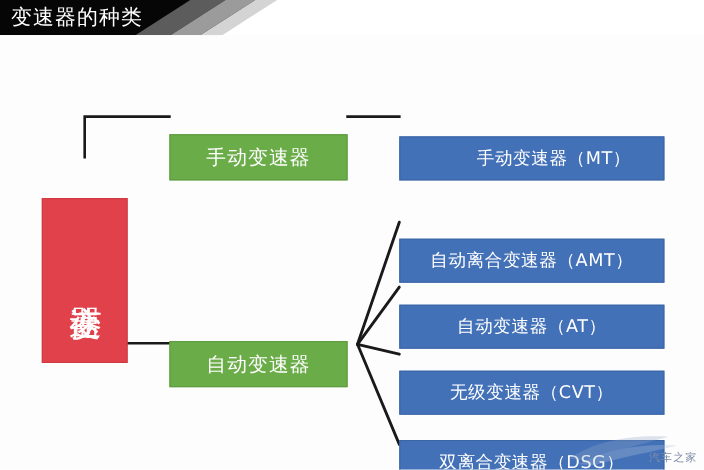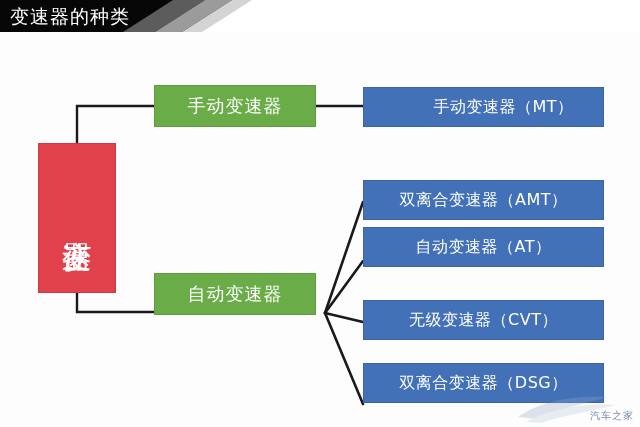--- a/index.html
+++ b/index.html
@@ -80,20 +80,21 @@
 
   .node {
     position: absolute;
     box-sizing: border-box;
     display: flex;
     align-items: center;
     justify-content: center;
     color: #ffffff;
     text-align: center;
     white-space: nowrap;
+    margin-top: 37px;
   }
 
   
   .node-root {
     left: 38px; top: 111px;
     width: 78px; height: 150px;
     background: #e0414b;
     border: 1px solid #cf3a44;
     font-size: 30px;
     line-height: 1.05;
@@ -120,21 +121,21 @@
     border: 1px solid #3b66a6;
     font-size: 16px;
     letter-spacing: 0.5px;
     left: 363px;
     width: 241px;
     height: 40px;
     font-weight: 400;
   }
   #node-mt  { top: 55px; padding-left: 40px;  }
   #node-amt { top: 148px; }
-  #node-at  { top: 195px; }
+  #node-at  { top: 208px; }
   #node-cvt { top: 268px; }
   #node-dsg { top: 331px; }
 
   
   #watermark {
     position: absolute;
     right: 4px;
     bottom: 2px;
     width: 120px;
     height: 34px;
@@ -185,21 +186,21 @@
     </svg>
 
     <div class="node node-root">变速器</div>
 
     <div class="node node-green" id="node-manual">手动变速器</div>
 
     <div class="node node-green" id="node-auto">自动变速器</div>
 
     <div class="node node-blue" id="node-mt">手动变速器（MT）</div>
 
-    <div class="node node-blue" id="node-amt">双离合变速器（AMT）</div>
+    <div class="node node-blue" id="node-amt">自动离合变速器（AMT）</div>
 
     <div class="node node-blue" id="node-at">自动变速器（AT）</div>
 
     <div class="node node-blue" id="node-cvt">无级变速器（CVT）</div>
 
     <div class="node node-blue" id="node-dsg">双离合变速器（DSG）</div>
 
   </div>
 
   <svg id="watermark" viewBox="0 0 120 34">

